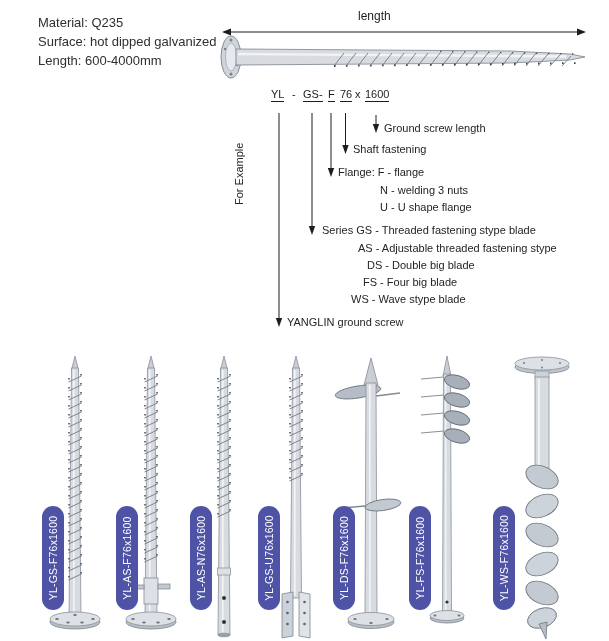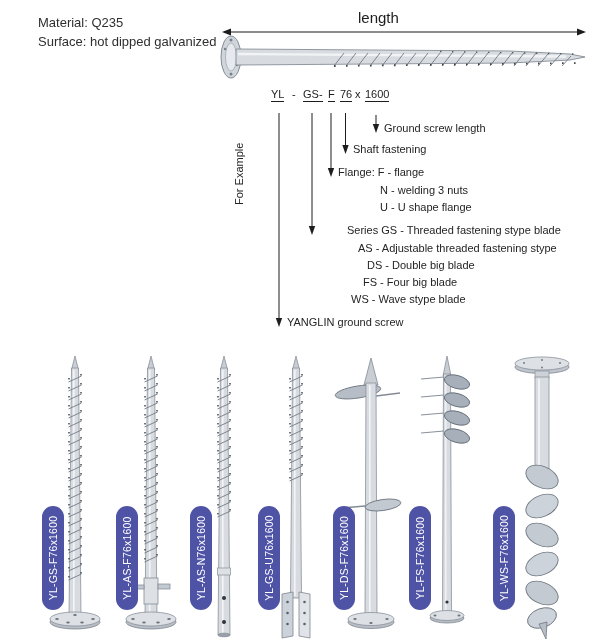--- a/index.html
+++ b/index.html
@@ -1,20 +1,20 @@
 <!DOCTYPE html>
 <html><head>
 <meta charset="utf-8">
 <style>
   html,body{margin:0;padding:0;background:#ffffff;}
   #page{position:relative;width:609px;height:641px;background:#ffffff;overflow:hidden;
         font-family:"Liberation Sans",sans-serif;color:#2b2b2b;}
   .abs{position:absolute;}
   .spec-line{font-size:13px;line-height:19px;color:#2f2f2f;white-space:nowrap;}
-  .len-label{font-size:15px;color:#1d1d1d;white-space:nowrap;}
+  .len-label{font-size:12px;color:#1d1d1d;white-space:nowrap;}
   .code-part{position:absolute;top:88px;font-size:11px;color:#1d1d1d;white-space:nowrap;}
   .code-u{border-bottom:1.2px solid #1d1d1d;padding-bottom:1px;}
   .anno{position:absolute;font-size:11px;color:#242424;white-space:nowrap;}
   .side-label{position:absolute;left:233px;top:205px;font-size:11px;color:#242424;
               transform:rotate(-90deg);transform-origin:0 0;white-space:nowrap;width:90px;}
   .product{position:absolute;top:350px;width:80px;height:291px;}
   .pill{position:absolute;top:506px;width:22px;height:104px;background:#4e53a6;
         border-radius:11px;z-index:5;}
   .pill span{position:absolute;left:-41px;top:41px;width:104px;height:22px;line-height:22px;
         text-align:center;font-size:10.5px;color:#ffffff;transform:rotate(-90deg);
@@ -22,20 +22,21 @@
   svg{display:block;}
 </style>
 </head>
 <body>
 
 <div id="page">
 
   <div class="abs" style="left:38px;top:13px;">
     <div class="spec-line">Material: Q235</div>
     <div class="spec-line">Surface: hot dipped galvanized</div>
+    <div class="spec-line">Length: 600-4000mm</div>
   </div>
 
   <div class="abs len-label" style="left:358px;top:9px;">length</div>
 
   <svg class="abs" style="left:210px;top:5px;" width="399" height="80" viewBox="0 0 399 80">
 
     <line x1="14" y1="27" x2="374" y2="27" stroke="#1d1d1d" stroke-width="1.1"></line>
     <polygon points="12,27 21,23.5 21,30.5" fill="#1d1d1d"></polygon>
     <polygon points="376,27 367,23.5 367,30.5" fill="#1d1d1d"></polygon>
 
@@ -75,21 +76,21 @@
     <polygon points="345.5,154 342.3,145 348.7,145" fill="#1d1d1d"></polygon>
     <line x1="376" y1="115" x2="376" y2="126" stroke="#1d1d1d" stroke-width="1"></line>
     <polygon points="376,133 372.8,124 379.2,124" fill="#1d1d1d"></polygon>
   </svg>
 
   <div class="anno" style="left:384px;top:122px;">Ground screw length</div>
   <div class="anno" style="left:353px;top:143px;">Shaft fastening</div>
   <div class="anno" style="left:338px;top:166px;">Flange: F - flange</div>
   <div class="anno" style="left:380px;top:184px;">N - welding 3 nuts</div>
   <div class="anno" style="left:380px;top:201px;">U - U shape flange</div>
-  <div class="anno" style="left:322px;top:224px;margin-left:25px;">Series GS - Threaded fastening stype blade</div>
+  <div class="anno" style="left:322px;top:224px;">Series GS - Threaded fastening stype blade</div>
   <div class="anno" style="left:358px;top:242px;">AS - Adjustable threaded fastening stype</div>
   <div class="anno" style="left:360px;top:259px;padding-left:7px;">DS - Double big blade</div>
   <div class="anno" style="left:363px;top:276px;">FS - Four big blade</div>
   <div class="anno" style="left:351px;top:293px;">WS - Wave stype blade</div>
   <div class="anno" style="left:287px;top:316px;">YANGLIN ground screw</div>
 
   <div>
 
     <svg class="product" style="left:35px;" viewBox="0 0 80 291" width="80" height="291">
       <polygon points="40,6 43.5,20 36.5,20" fill="#c9ced5" stroke="#8a919a" stroke-width="0.8"></polygon>

